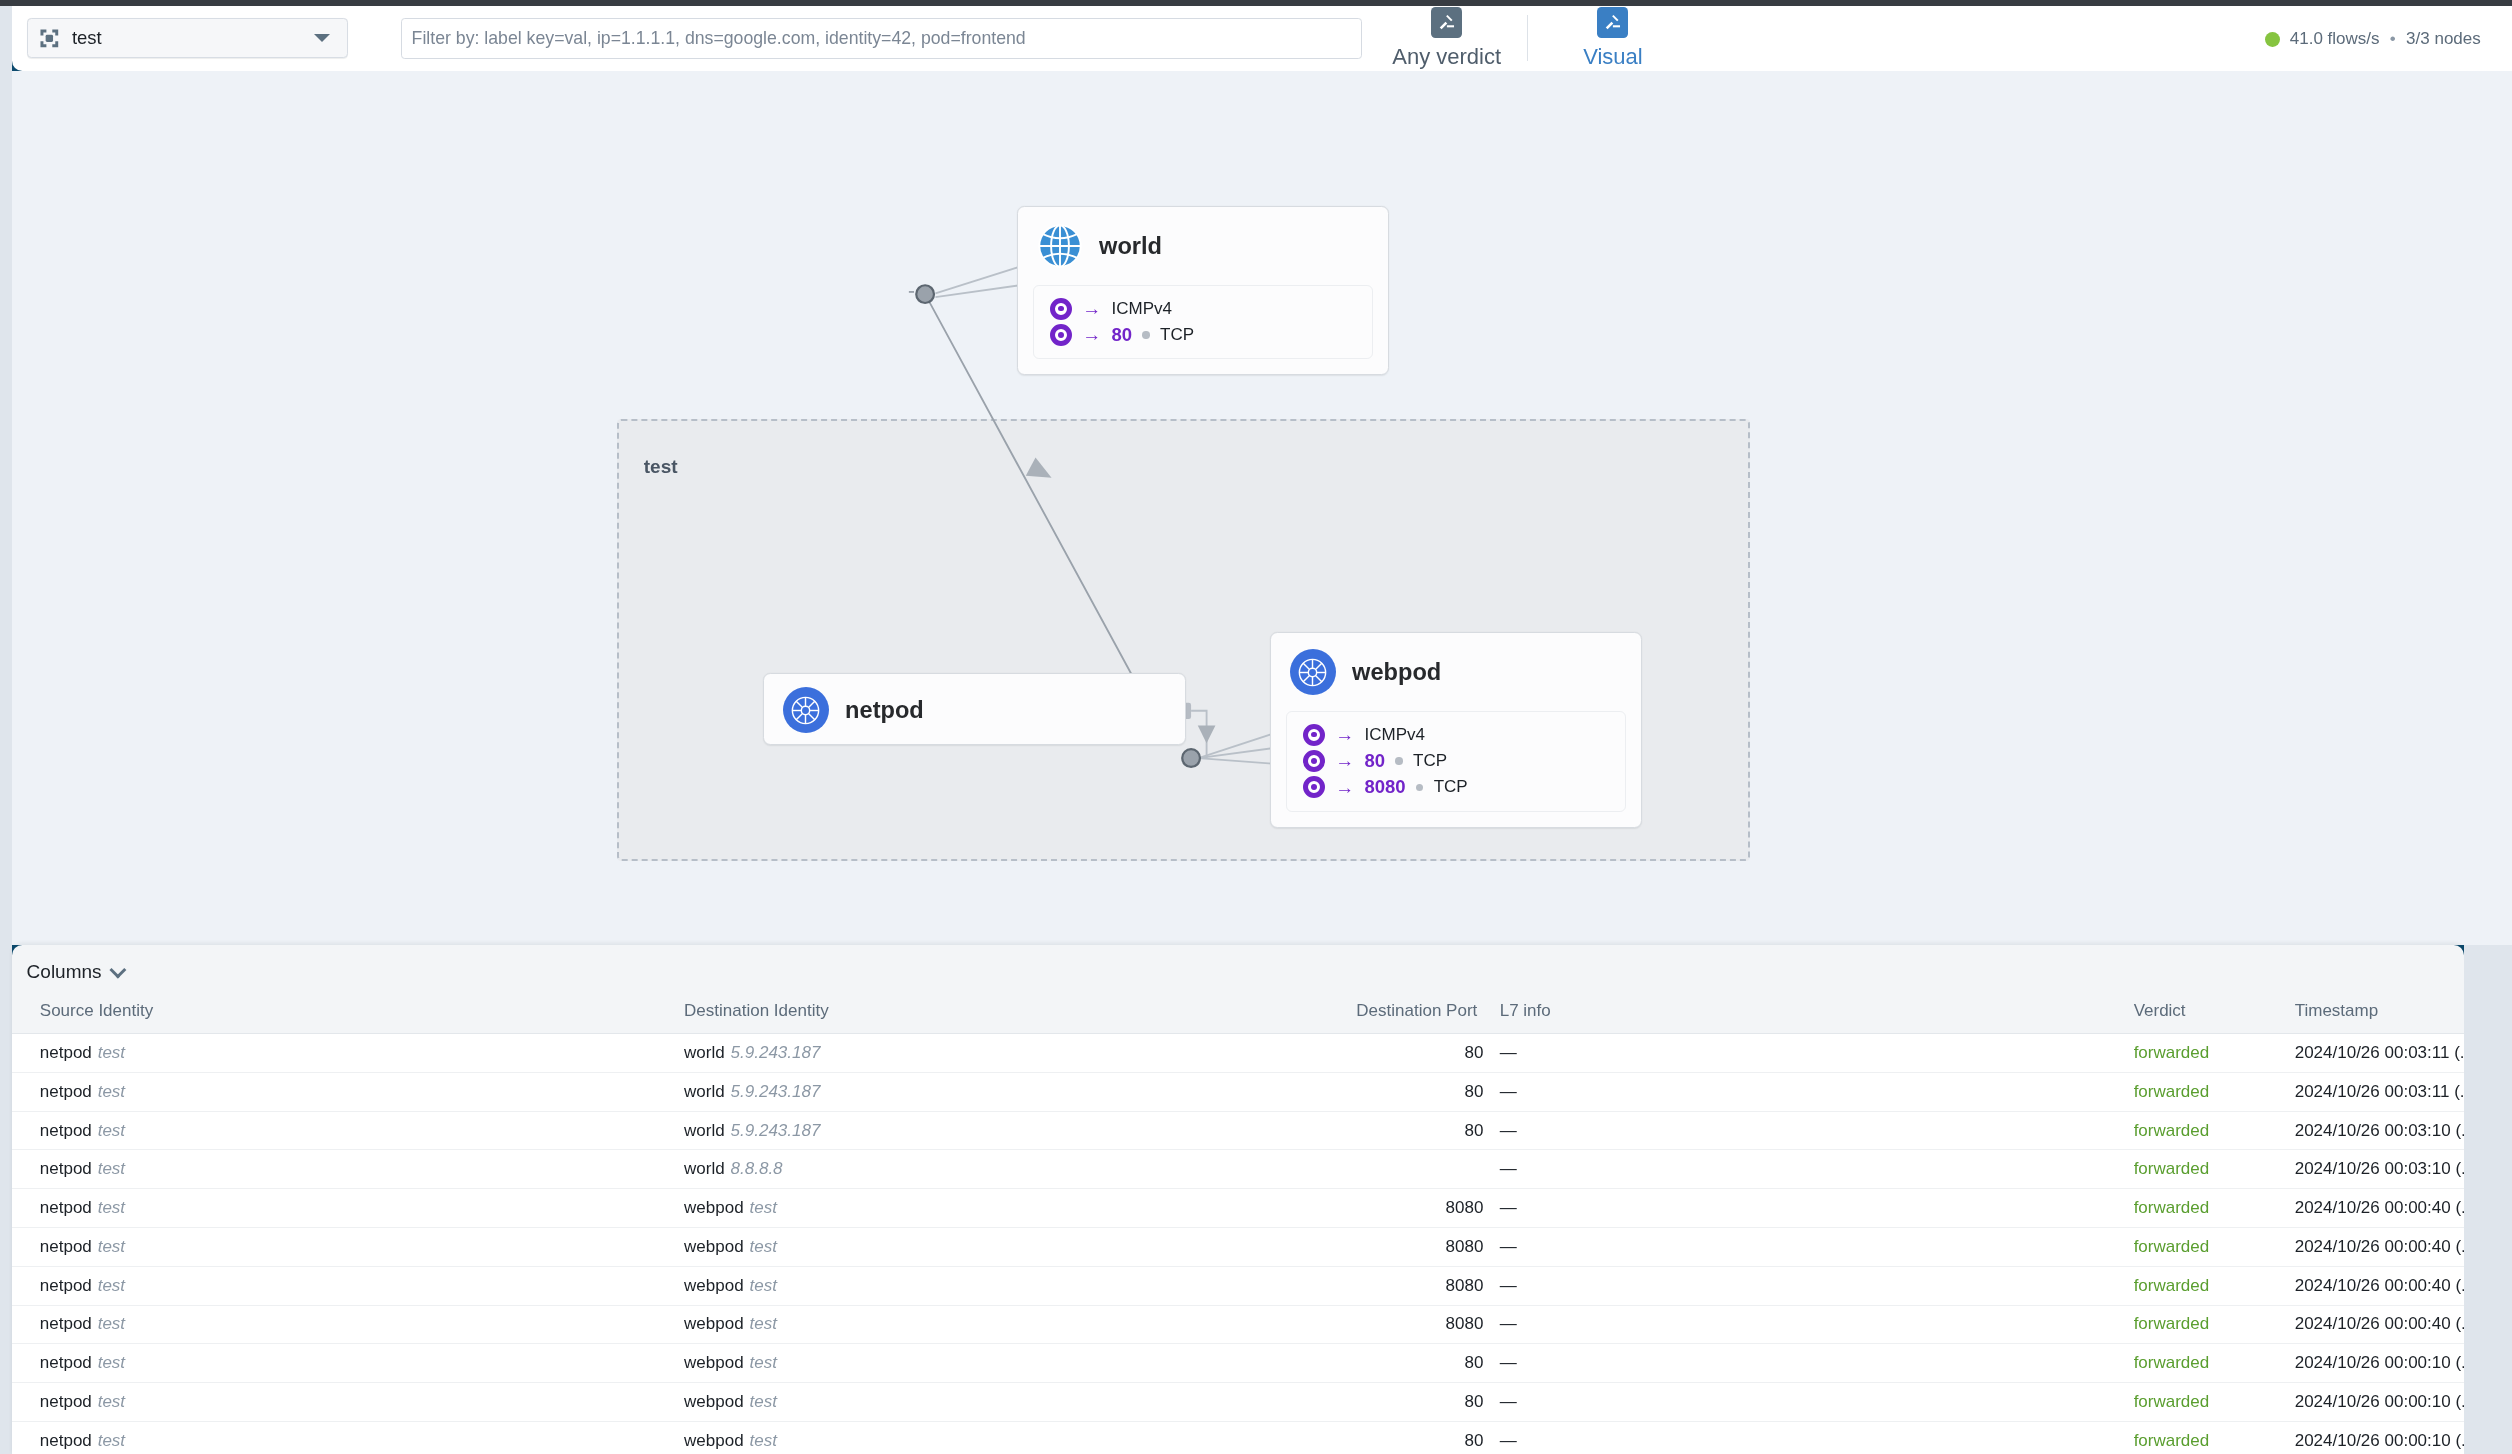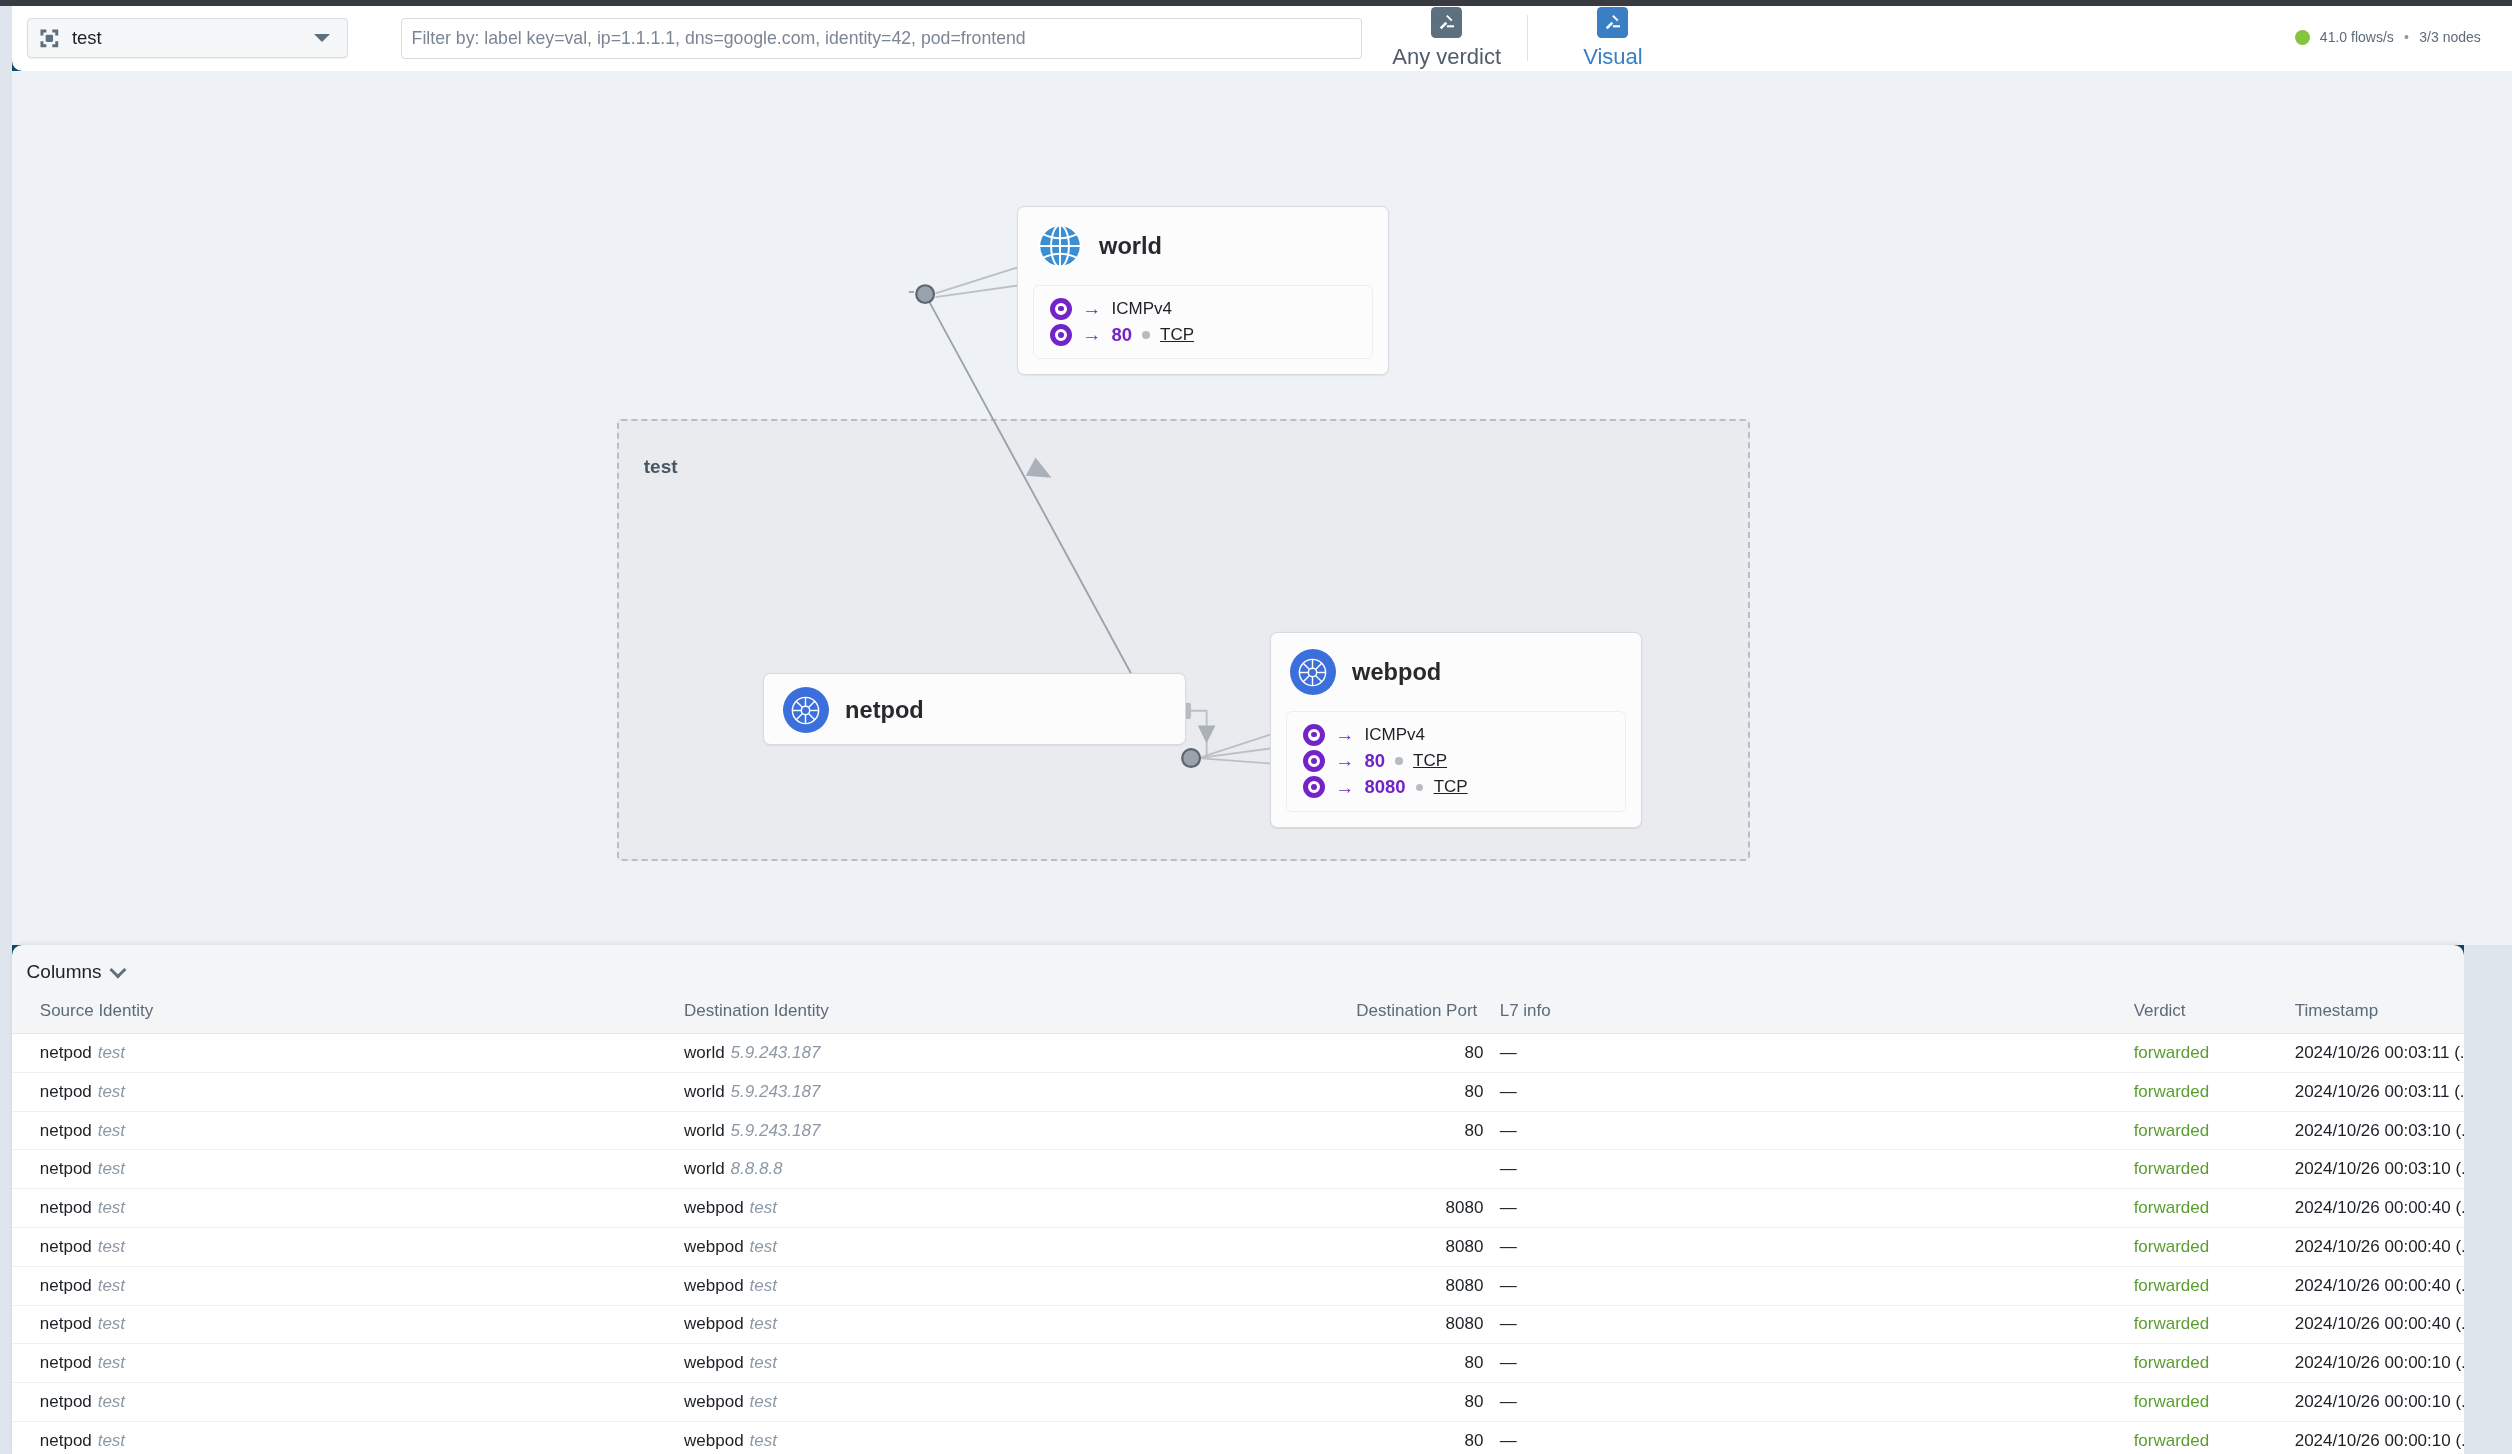--- a/index.html
+++ b/index.html
@@ -77,21 +77,21 @@
   .tbtn .glyph.blue { background: #3a7fc4; }
   .tbtn .cap { margin-top: 5.9px; font-size: 22px; white-space: nowrap; }
   .tbtn .cap.grey { color: #4f5d6b; }
   .tbtn .cap.blue { color: #3a7fc4; }
   .tdivider {
     margin-left: 25px; width: 0.7px; height: 46px; background: #dde2e8;
   }
   .status {
     position: absolute; right: 31px; top: 23.6px;
     display: flex; align-items: center;
-    font-size: 14px; color: #5c6b7a; white-space: nowrap;
+    font-size: 17px; color: #5c6b7a; white-space: nowrap;
   }
   .status .dot {
     width: 14.8px; height: 14.8px; border-radius: 50%;
     background: #86c440; margin-right: 10.3px;
   }
   .status .sep { margin: 0 10.3px; color: #8b98a6; }
 
   
   .canvas {
     position: absolute; left: 11.8px; top: 71px; width: 2500px; height: 874px;
@@ -153,21 +153,21 @@
     width: 5.9px; height: 5.9px; margin: -3px 0 0 -3px;
     border-radius: 50%; background: #7224c9;
   }
   .prow .arrow { margin-left: 10.3px; color: #7224c9; font-size: 19px; line-height: 1; }
   .prow .pnum { margin-left: 10.3px; color: #7224c9; font-weight: bold; font-size: 18.5px; }
   .prow .pname { margin-left: 10.3px; color: #1c2127; }
   .prow .pdot {
     margin-left: 10.3px; width: 7.4px; height: 7.4px; border-radius: 50%;
     background: #b6bcc4; flex: 0 0 auto;
   }
-  .prow .proto { margin-left: 10.3px; color: #1c2127; text-decoration: underline; }
+  .prow .proto { margin-left: 10.3px; color: #1c2127; }
 
   #card-world  { left: 1005px; top: 135px; width: 372px; }
   #card-netpod { left: 751px; top: 602px; width: 423px; height: 72px; }
   #card-netpod .head { padding: 13.3px 19px; }
   #card-webpod { left: 1258px; top: 561px; width: 372px; }
 
   svg.links { position: absolute; left: 0; top: 0; width: 2500px; height: 874px; }
 
   
   .panel {

